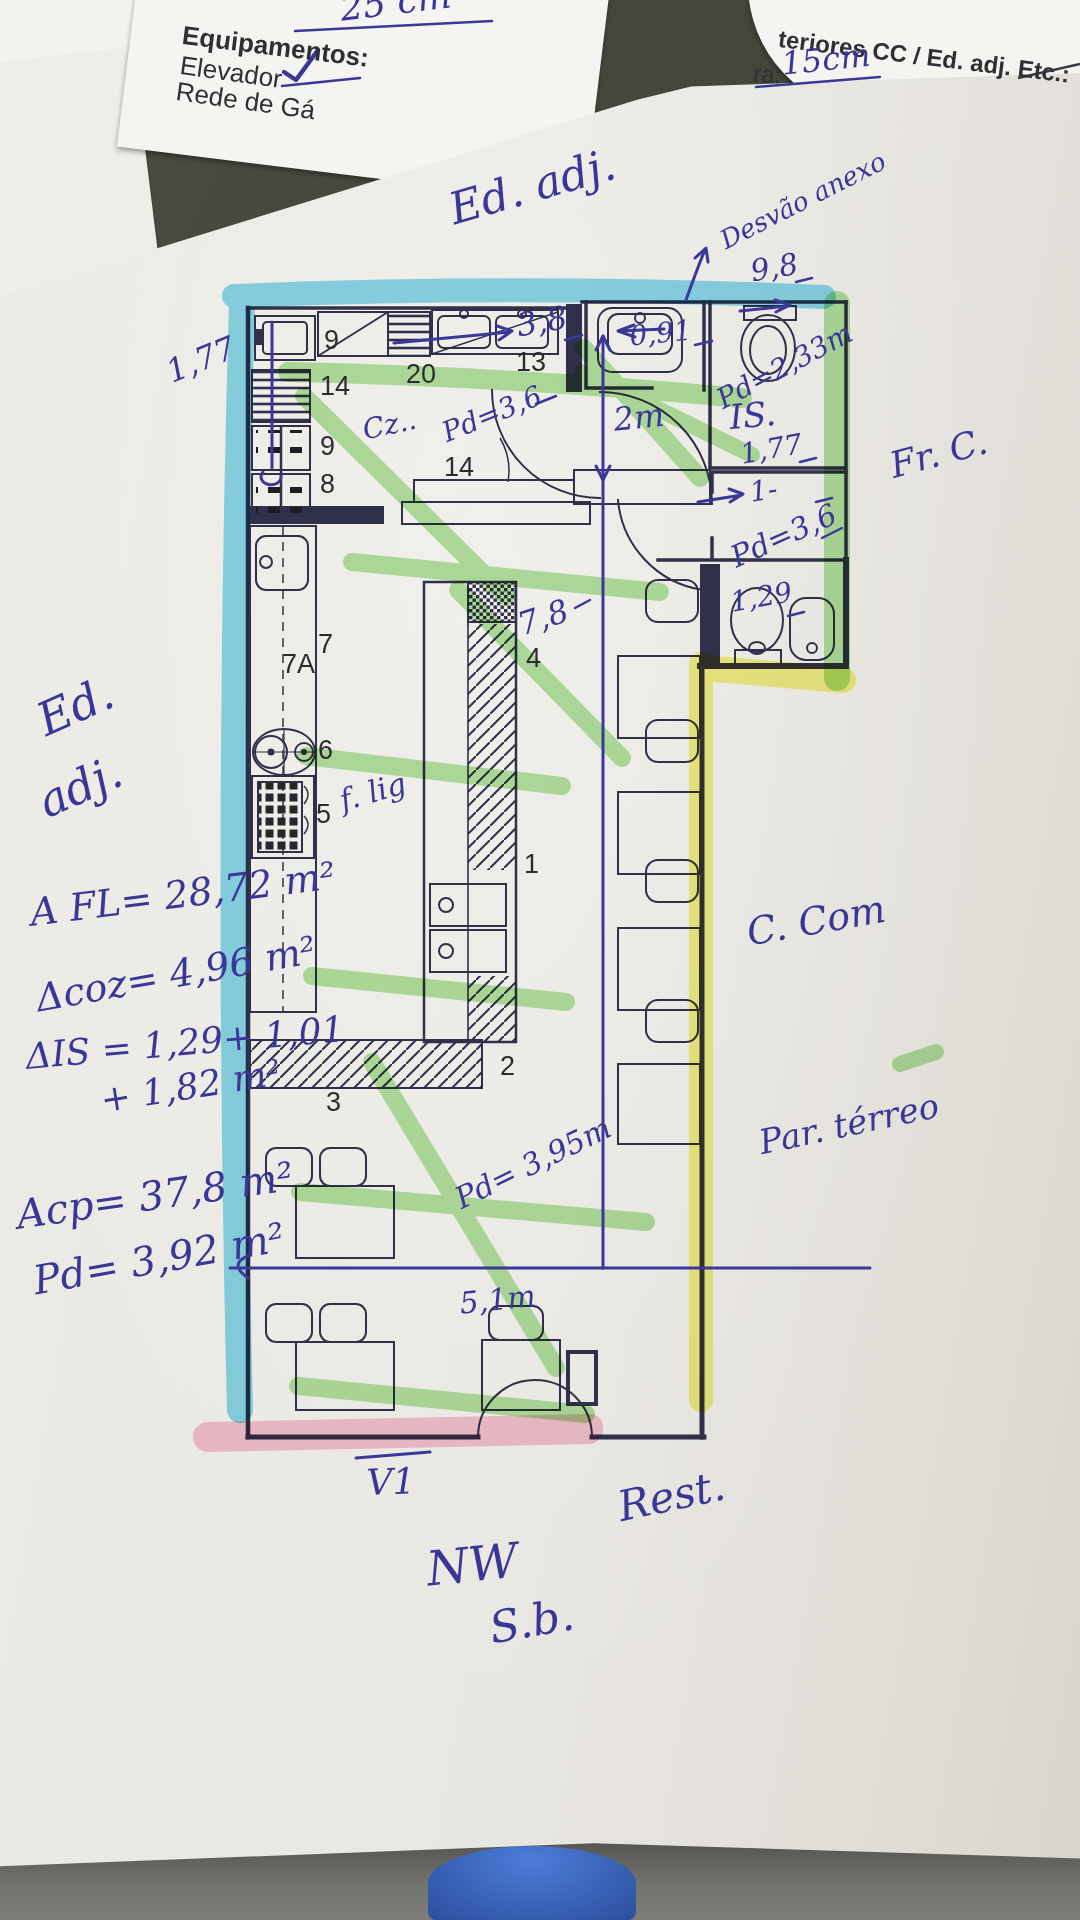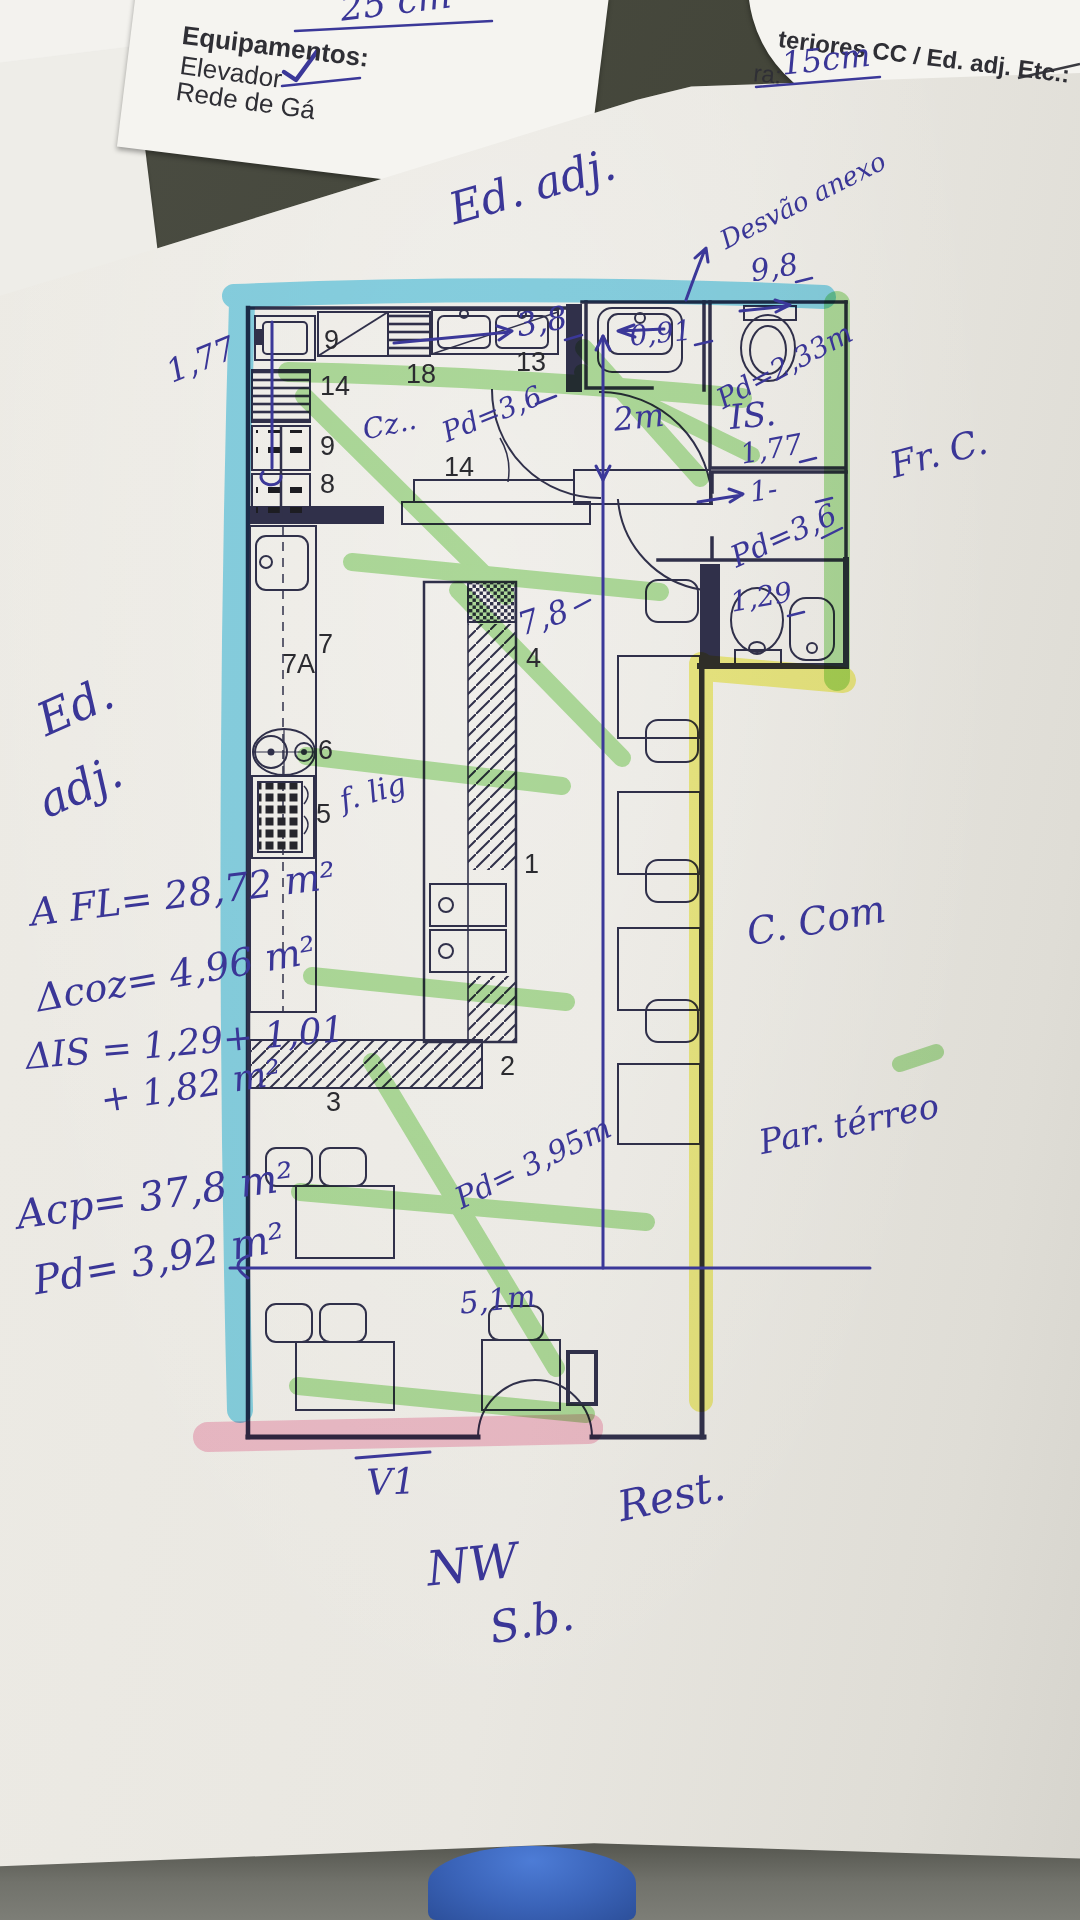--- a/index.html
+++ b/index.html
@@ -282,21 +282,21 @@
   <div class="t hw" style="left:744px;top:914px;font-size:38px;transform:rotate(-10deg)">C. Com</div>
   <div class="t hw" style="left:756px;top:1126px;font-size:34px;transform:rotate(-12deg)">Par. térreo</div>
   <div class="t hw" style="left:450px;top:1186px;font-size:30px;transform:rotate(-26deg)">Pd= 3,95m</div>
   <div class="t hw" style="left:458px;top:1288px;font-size:30px;transform:rotate(-6deg)">5,1m</div>
   <div class="t hw" style="left:366px;top:1464px;font-size:36px;transform:rotate(-2deg)">V1</div>
   <div class="t hw" style="left:614px;top:1486px;font-size:42px;transform:rotate(-12deg)">Rest.</div>
   <div class="t hw" style="left:424px;top:1544px;font-size:48px;transform:rotate(-6deg)">NW</div>
   <div class="t hw" style="left:486px;top:1606px;font-size:44px;transform:rotate(-10deg)">S.b.</div>
 
   <div class="t num" style="left:324px;top:326px;font-size:27px">9</div>
-  <div class="t num" style="left:406px;top:360px;font-size:27px">18</div>
+  <div class="t num" style="left:406px;top:360px;font-size:27px">20</div>
   <div class="t num" style="left:516px;top:348px;font-size:27px">13</div>
   <div class="t num" style="left:320px;top:372px;font-size:27px">14</div>
   <div class="t num" style="left:320px;top:432px;font-size:27px">9</div>
   <div class="t num" style="left:320px;top:470px;font-size:27px">8</div>
   <div class="t num" style="left:444px;top:453px;font-size:27px">14</div>
   <div class="t num" style="left:318px;top:630px;font-size:27px">7</div>
   <div class="t num" style="left:282px;top:650px;font-size:27px">7A</div>
   <div class="t num" style="left:318px;top:736px;font-size:27px">6</div>
   <div class="t num" style="left:316px;top:800px;font-size:27px">5</div>
   <div class="t num" style="left:526px;top:644px;font-size:27px">4</div>

